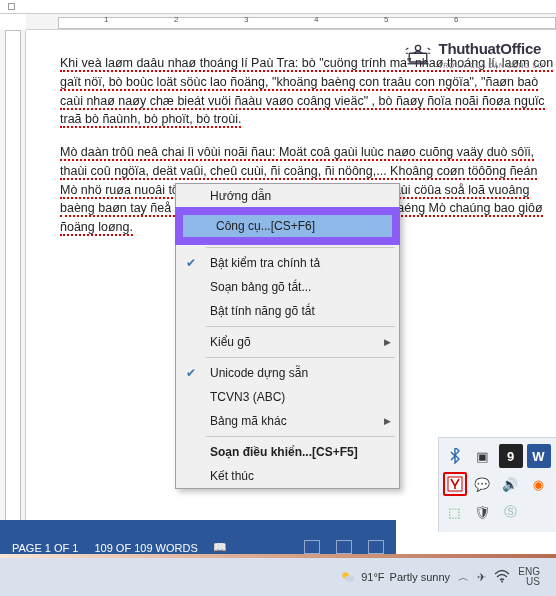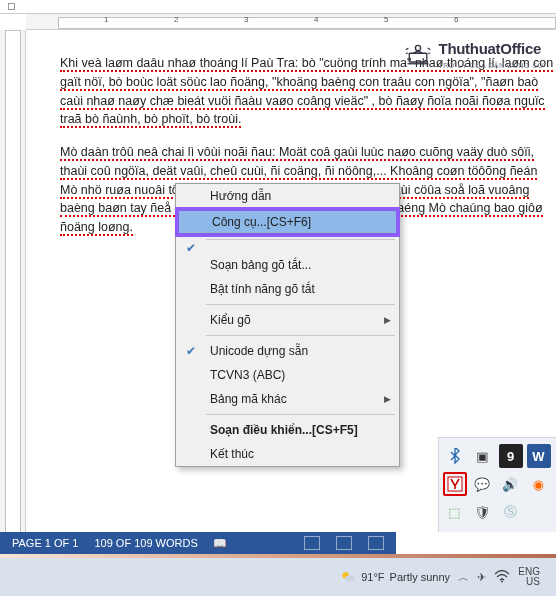--- a/index.html
+++ b/index.html
@@ -21,27 +21,27 @@
 .page p { margin: 0 0 14px 0; max-width: 510px; }
 .page .err { border-bottom: 2px dotted #d00; }
 
 .logo { position: absolute; right: 12px; top: 8px; display: flex; align-items: center; gap: 6px; }
 .logo .ic { width: 30px; height: 28px; }
 .logo .txt1 { font-weight: 700; font-size: 15px; color: #334; letter-spacing: -0.3px; }
 .logo .txt2 { font-size: 7px; color: #778; letter-spacing: 0.5px; }
 
 .ctx { position: absolute; left: 175px; top: 148px; width: 225px; background: #f0f0f0; border: 1px solid #a0a0a0; box-shadow: 3px 3px 6px rgba(0,0,0,.25); font-size: 12px; color: #222; margin-top: 35px; }
 .ctx .item { padding: 5px 8px 5px 34px; position: relative; cursor: default; display: flex; justify-content: space-between; align-items: center; }
-.ctx .item.hl { background: #8db8e8; border: 4px solid #8b5cf6; margin: -1px; padding: 4px 7px 4px 33px; }
+.ctx .item.hl { background: #8db8e8; border: 8px solid #8b5cf6; margin: -1px; padding: 4px 7px 4px 33px; }
 .ctx .item .chk { position: absolute; left: 10px; color: #3b78b5; font-size: 12px; }
 .ctx .item .arr { color: #555; font-size: 9px; }
 .ctx .sep { height: 1px; background: #c8c8c8; margin: 3px 4px 3px 30px; }
 .ctx .bold { font-weight: 700; }
 
-.statusbar { position: absolute; left: 0; bottom: 42px; right: 160px; height: 22px; background: #2b579a; color: #fff; display: flex; align-items: center; gap: 16px; padding: 0 12px; font-size: 11px; }
+.statusbar { position: absolute; left: 0; bottom: 42px; right: 160px; height: 34px; background: #2b579a; color: #fff; display: flex; align-items: flex-end; gap: 16px; padding: 0 12px; font-size: 11px; }
 .statusbar .spacer { flex: 1; }
 .statusbar .vbtn { width: 16px; height: 14px; border: 1px solid rgba(255,255,255,.5); display: inline-block; }
 
 .imgstrip { position: absolute; left: 0; bottom: 0; right: 0; height: 42px; background: linear-gradient(90deg, #f7e5d8, #d9a48a, #b36b52); }
 
 .tray { position: absolute; right: 0; bottom: 64px; width: 118px; background: #eef1f5; border-left: 1px solid #cfd5dd; border-top: 1px solid #cfd5dd; padding: 6px 4px; }
 .tray-grid { display: grid; grid-template-columns: repeat(4, 26px); grid-auto-rows: 26px; gap: 2px; justify-content: center; }
 .tic { width: 24px; height: 24px; display: flex; align-items: center; justify-content: center; font-size: 13px; color: #444; border-radius: 2px; }
 .tic.hl { border: 2px solid #d00; }
 .tic svg { width: 16px; height: 16px; }
@@ -94,20 +94,21 @@
   <div class="ctx">
     <div class="item">
         <span>Hướng dẫn</span>
       </div>
     <div class="item hl">
         <span>Công cụ...[CS+F6]</span>
       </div>
     <div class="sep"></div>
     <div class="item">
         <span class="chk">✔</span>
+        <span>Bật kiểm tra chính tả</span>
       </div>
     <div class="item">
         <span>Soạn bảng gõ tắt...</span>
       </div>
     <div class="item">
         <span>Bật tính năng gõ tắt</span>
       </div>
     <div class="sep"></div>
     <div class="item">
         <span>Kiểu gõ</span>

